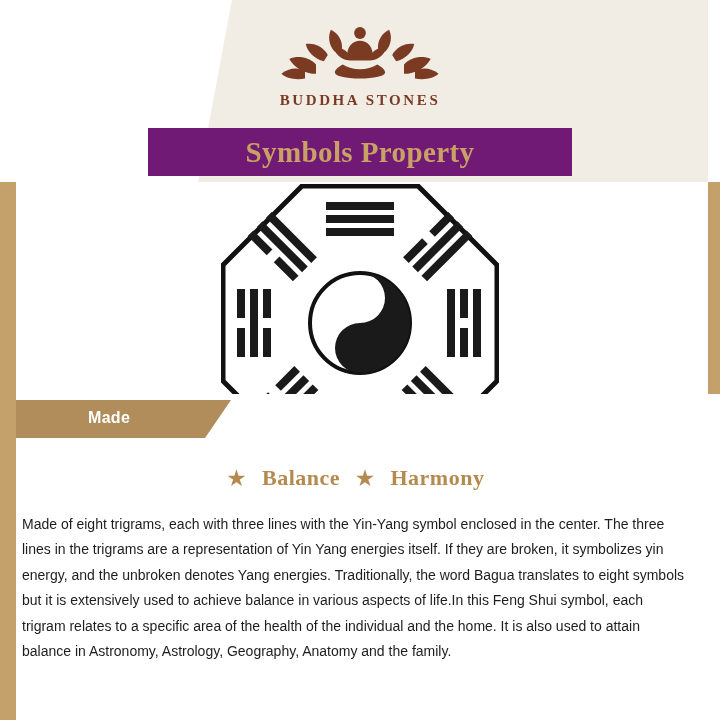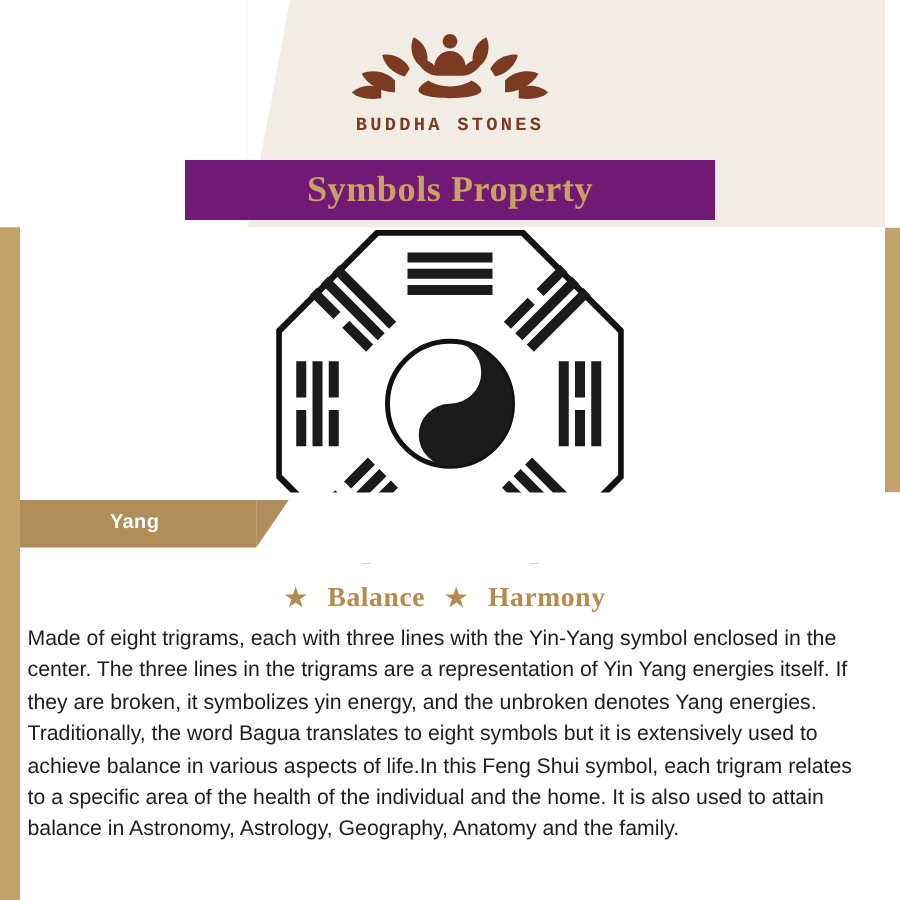--- a/index.html
+++ b/index.html
@@ -55,21 +55,21 @@
     text-align: center;
   }
   .logo-mark {
     width: 160px;
     height: 66px;
     margin: 0 auto;
     display: block;
   }
   .logo-text {
     margin-top: 4px;
-    font-family: Liberation Mono, monospace;
+    font-family: Liberation Serif, serif;
     font-size: 15px;
     letter-spacing: 2.6px;
     color: #7a3b22;
     font-weight: bold;
   }
 
   
   .title-ribbon {
     position: absolute;
     left: 148px; top: 128px;
@@ -151,22 +151,22 @@
     margin-top: 14px;
     font-family: "Liberation Serif", serif;
     font-size: 22px;
     font-weight: bold;
     color: #b58a4e;
     letter-spacing: 0.5px;
   }
   .headline .star { color: #b58a4e; font-size: 20px; }
   .headline .gap { display: inline-block; width: 10px; }
   .body-copy {
-    margin: 7px 22px 0 22px;
-    font-size: 17px;
+    margin: 21px 22px 0 22px;
+    font-size: 14px;
     line-height: 25.4px;
     color: #1d1d1d;
     text-align: left;
   }
 
   
   .rail-left {
     position: absolute;
     left: 0; top: 182px;
     width: 16px; height: 538px;
@@ -310,21 +310,21 @@
         <circle cx="139" cy="114" r="8" fill="#ffffff"></circle>
         <circle cx="139" cy="164" r="8" fill="#1a1a1a"></circle>
       </g>
     </svg>
   </div>
 
   <div class="label-bar-bg"></div>
   <div class="left-tan-strip"></div>
   <div class="label-bar"></div>
   <div class="label-bar-tri"></div>
-  <div class="label-text">Yang</div>
+  <div class="label-text">Made</div>
 
   <div class="bottom">
     <div class="headline">
       <span class="star">★</span>
       <span class="gap"></span><span>Balance</span>
       <span class="gap"></span><span class="star">★</span>
       <span class="gap"></span><span>Harmony</span>
     </div>
     <div class="body-copy">Made of eight trigrams, each with three lines with the Yin-Yang symbol enclosed in the center. The three lines in the trigrams are a representation of Yin Yang energies itself. If they are broken, it symbolizes yin energy, and the unbroken denotes Yang energies. Traditionally, the word Bagua translates to eight symbols but it is extensively used to achieve balance in various aspects of life.In this Feng Shui symbol, each trigram relates to a specific area of the health of the individual and the home. It is also used to attain balance in Astronomy, Astrology, Geography, Anatomy and the family.</div>
   </div>

